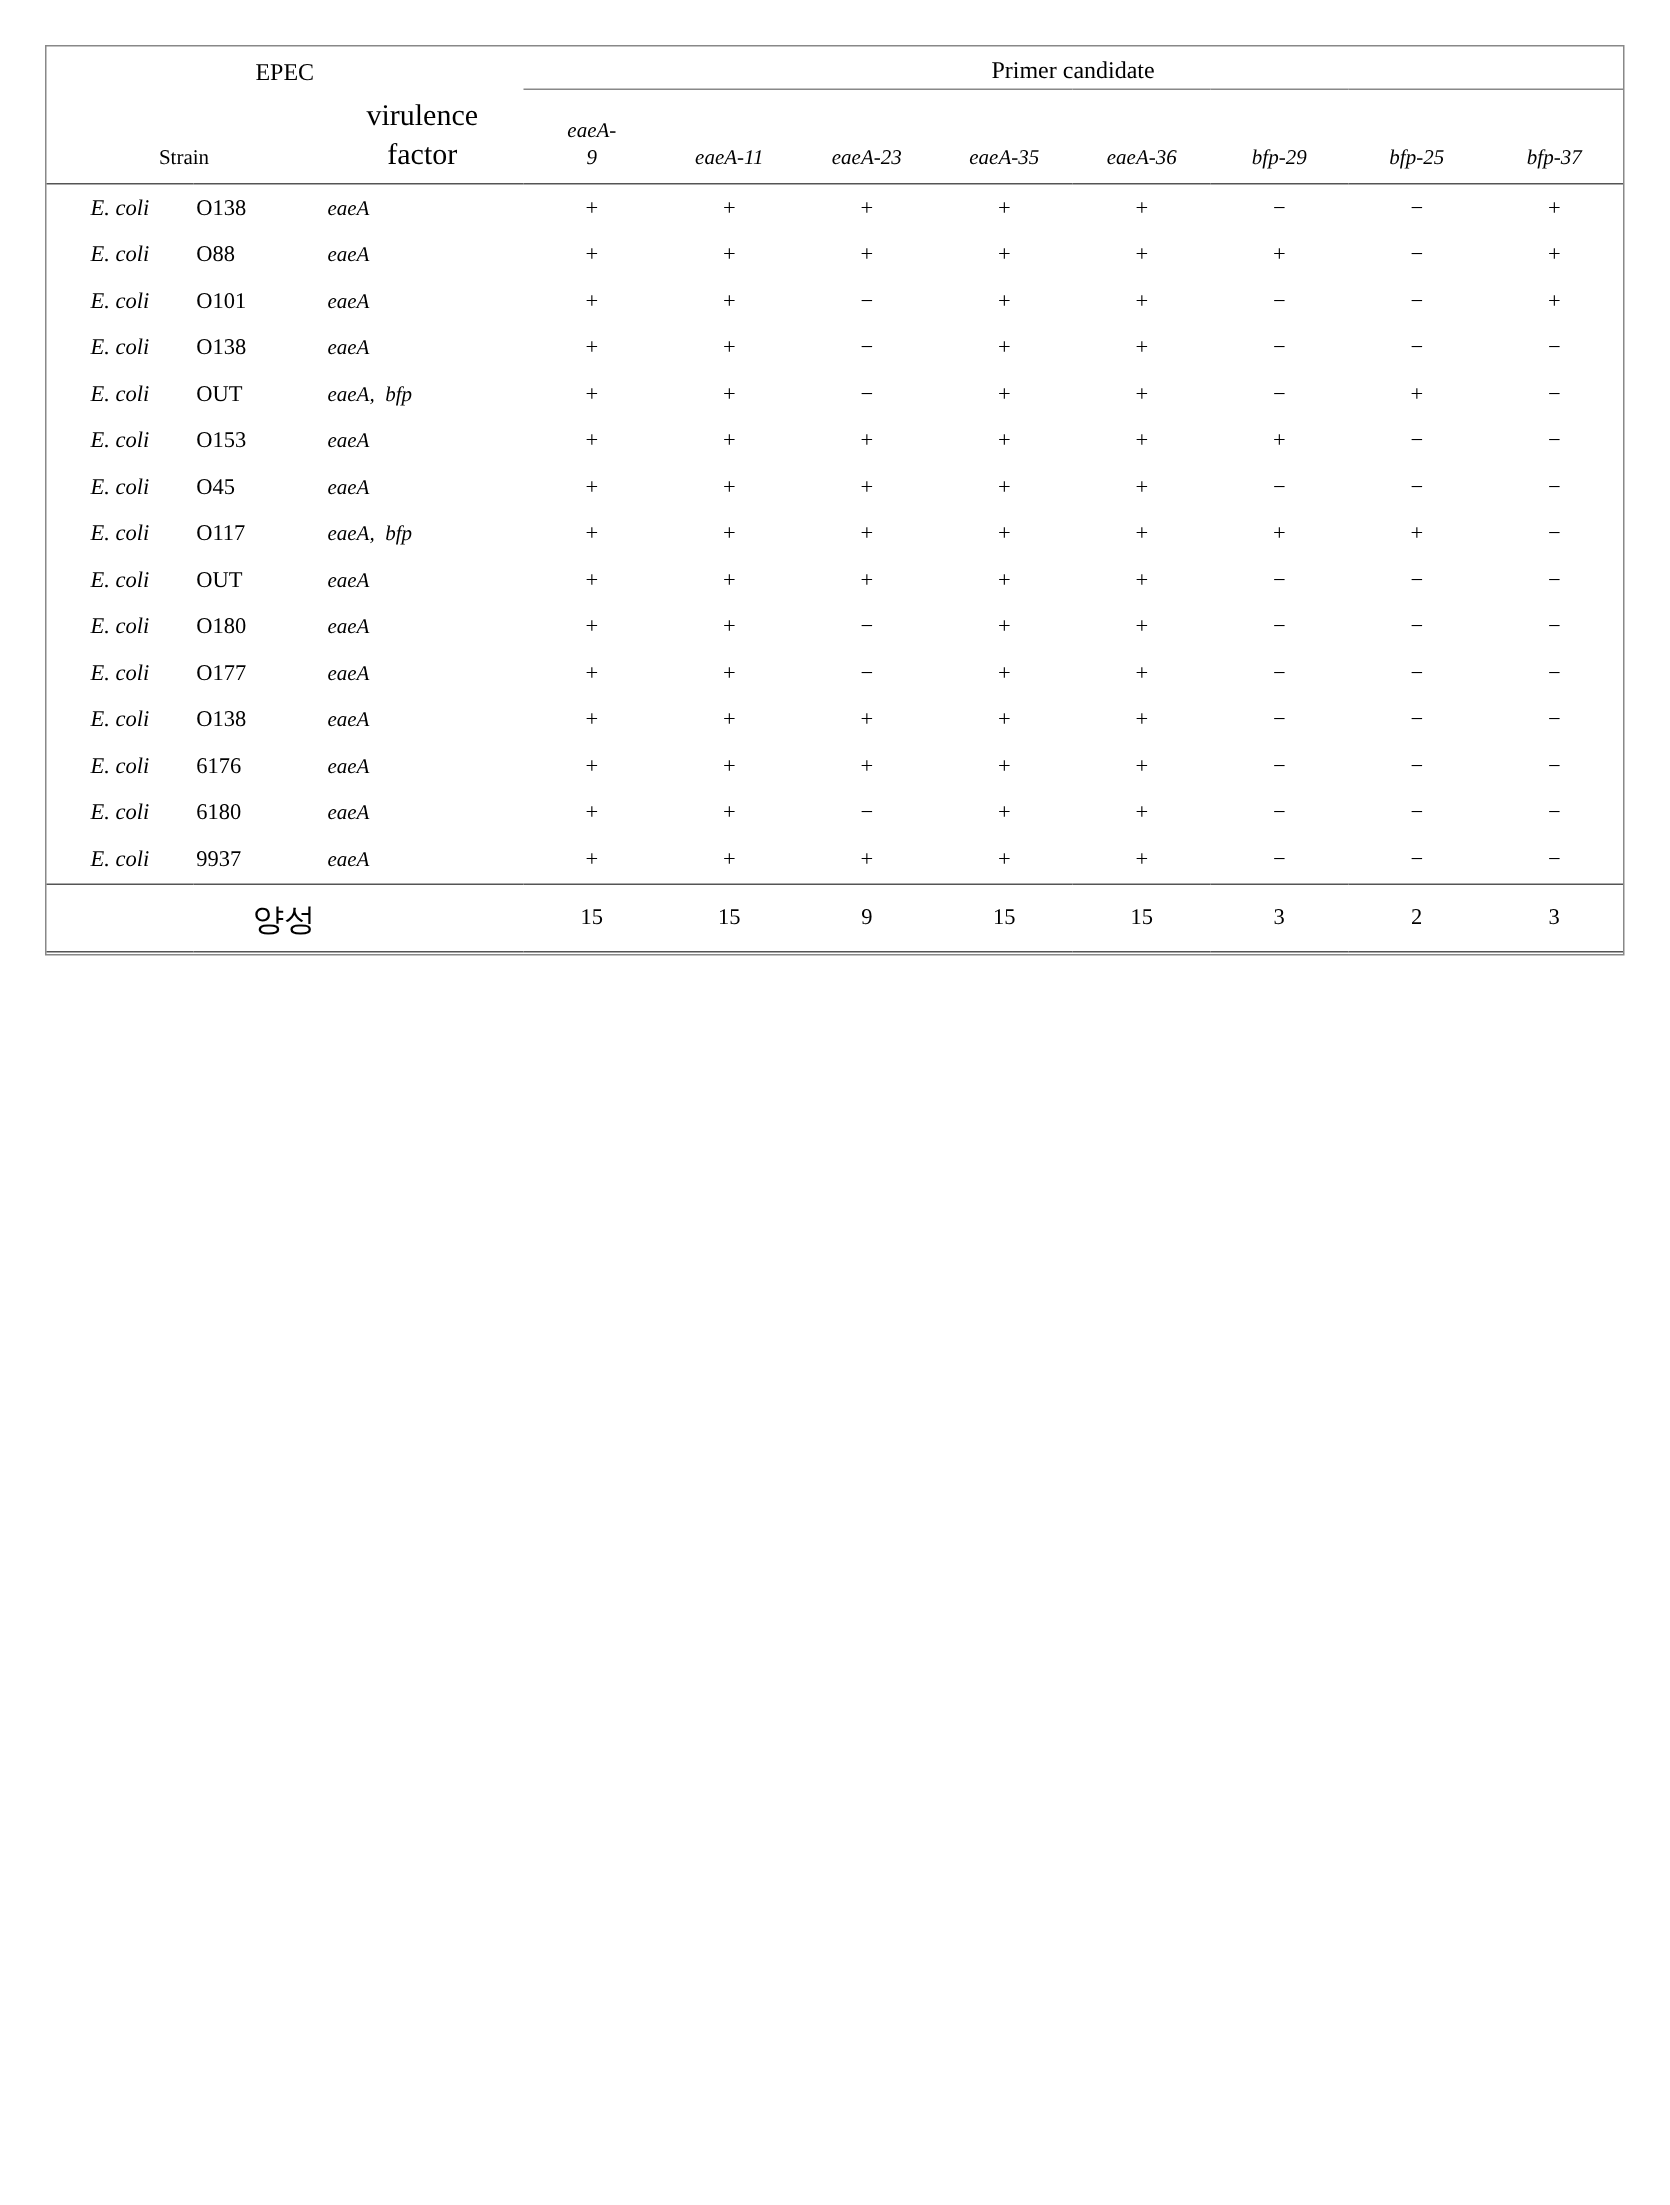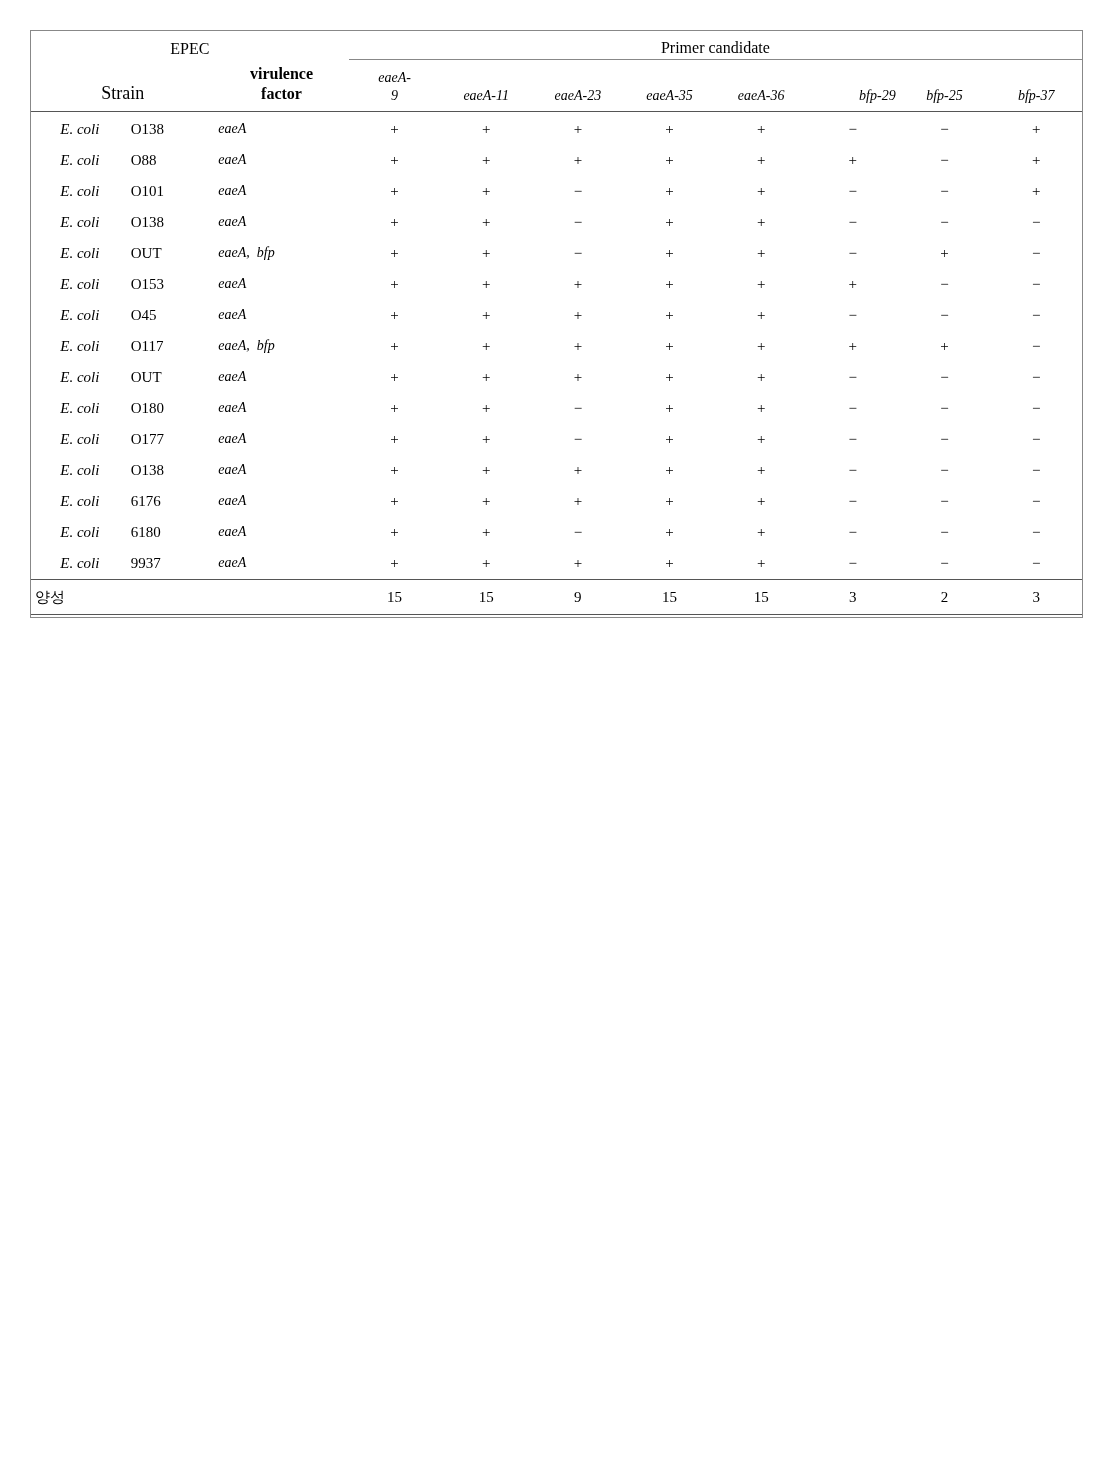--- a/index.html
+++ b/index.html
@@ -45,21 +45,21 @@
       text-align: center;
       padding: 4px 3px 6px 3px;
       vertical-align: bottom;
       font-style: italic;
       font-size: 14px;
       line-height: 1.3;
     }
     .subheader-row .col-strain {
       font-style: normal;
       text-align: center;
-      font-size: 18px;
+      font-size: 14px;
     }
     .subheader-row .col-virulence {
       font-style: normal;
       text-align: center;
       font-size: 14px;
     }
     .divider-row td {
       border-top: 1.5px solid #555;
       padding: 0;
       height: 2px;
@@ -88,22 +88,22 @@
       border-top: 1.5px solid #555;
       padding: 0;
       height: 2px;
     }
     .summary-row td {
       text-align: center;
       padding: 7px 4px;
       font-size: 15px;
     }
     .summary-row .label-cell {
-      text-align: left;
-      font-size: 15px;
+      text-align: right;
+      font-size: 21px;
     }
   </style>
 </head>
 <body>
 
 <div class="table-container">
   <table>
 
     <colgroup>
       <col style="width:80px">
@@ -118,27 +118,27 @@
       <col style="width:75px">
       <col style="width:75px">
     </colgroup>
     <thead>
       <tr class="header-group-row">
         <td class="epec-cell" colspan="3">EPEC</td>
         <td class="primer-candidate-cell" colspan="8">Primer candidate</td>
       </tr>
       <tr class="subheader-row">
         <td class="col-strain" colspan="2">Strain</td>
-        <td class="col-virulence" style="font-style:normal; font-size:16px;font-weight:bold;">virulence<br>factor</td>
+        <td class="col-virulence" style="font-style:normal; font-size:20px;">virulence<br>factor</td>
         <td style="font-style:italic;margin-top:48px;">eaeA-<br>9</td>
         <td style="font-style:italic;">eaeA-11</td>
         <td style="font-style:italic;">eaeA-23</td>
         <td style="font-style:italic;">eaeA-35</td>
         <td style="font-style:italic;">eaeA-36</td>
-        <td style="font-style:italic;text-align:right;">bfp-29</td>
+        <td style="font-style:italic;">bfp-29</td>
         <td style="font-style:italic;">bfp-25</td>
         <td style="font-style:italic;">bfp-37</td>
       </tr>
       <tr class="divider-row">
         <td colspan="11"></td>
       </tr>
     </thead>
     <tbody id="data-body">
     <tr class="data-row">
     <td class="col-species">E. coli</td>

